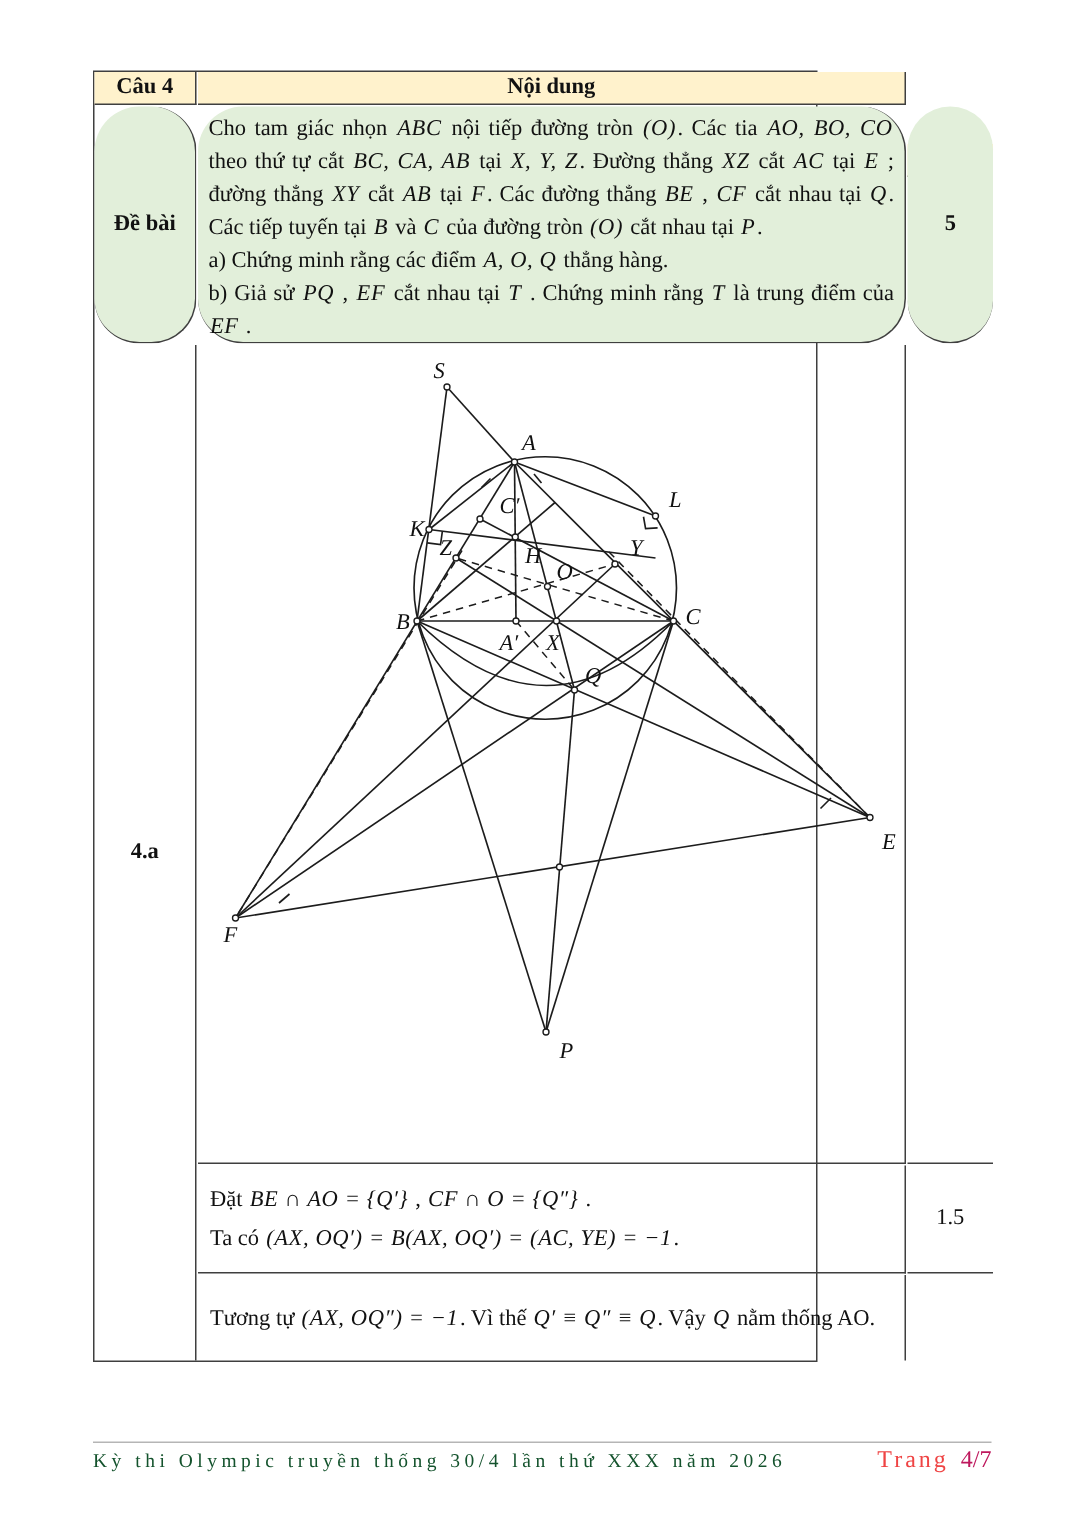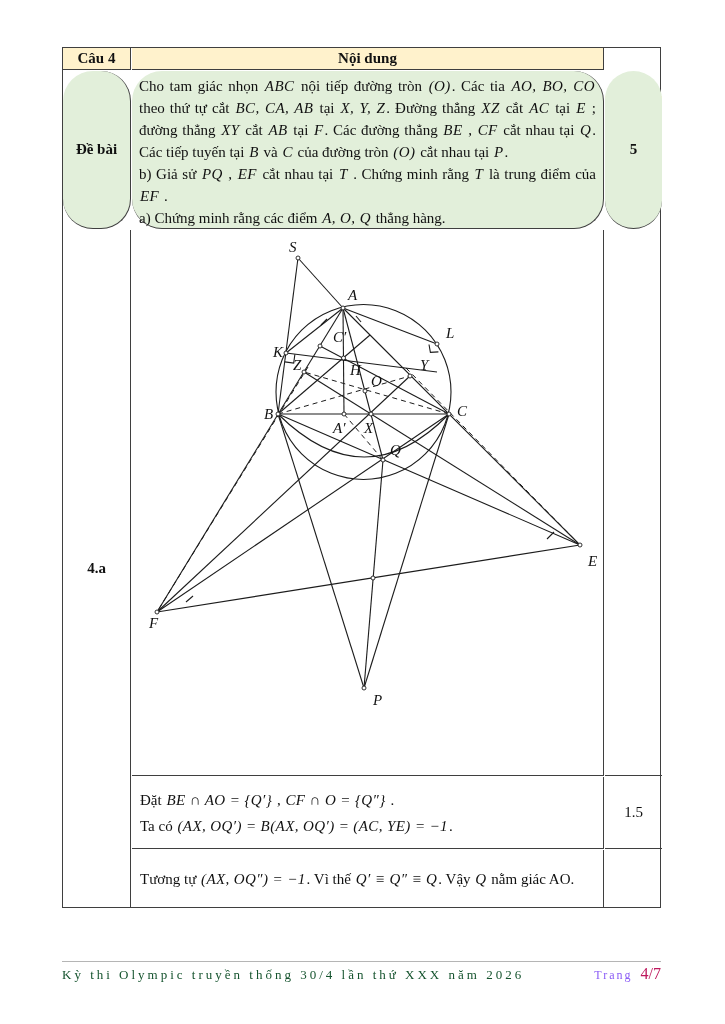--- a/index.html
+++ b/index.html
@@ -1,18 +1,18 @@
 <!DOCTYPE html>
 <html><head>
 <meta charset="utf-8">
 <style>
   html,body{margin:0;padding:0;background:#e8e8e8;}
   .page{position:relative;width:725px;height:1024px;background:#ffffff;overflow:hidden;
         font-family:"Liberation Serif",serif;color:#111;}
-  .tbl{position:absolute;left:62px;top:47px;width:599px;height:861px;border:1px solid #3f3f3f;box-sizing:border-box;}
+  .tbl{position:absolute;left:62px;top:47px;width:483px;height:861px;border:1px solid #3f3f3f;box-sizing:border-box;}
   .cell{position:absolute;box-sizing:border-box;}
   .br{border-right:1px solid #3f3f3f;}
   .bb{border-bottom:1px solid #3f3f3f;}
   .hdr{background:#fff2cc;font-weight:bold;font-size:15px;display:flex;align-items:center;justify-content:center;}
   .green{background:#e2efda;border-radius:30px;}
   .vcent{display:flex;align-items:center;justify-content:center;}
   .lbl{font-weight:bold;font-size:15px;}
   .prob{font-size:15px;line-height:22px;text-align:justify;padding:4px 7px 0 7px;}
   .prob p{margin:0;}
   .sol{font-size:15px;line-height:26px;padding:0 8px;display:flex;flex-direction:column;justify-content:center;}
@@ -22,39 +22,39 @@
   
   .figwrap{position:absolute;left:0;top:0;width:473px;height:547px;}
   .fl{fill:none;stroke:#1c1c1c;stroke-width:1.1;}
   .fd{stroke-dasharray:5 4;stroke-width:1;}
   .fp{fill:#ffffff;stroke:#1c1c1c;stroke-width:0.9;}
   .ft{font-family:"Liberation Serif",serif;font-style:italic;font-size:15px;fill:#111;}
   
   .footrule{position:absolute;left:62px;top:961px;width:599px;border-top:1px solid #b5b5b5;}
   .foot{position:absolute;left:62px;top:965px;width:599px;display:flex;align-items:baseline;}
   .foot .left{font-size:13px;letter-spacing:3px;color:#14532d;flex:1;white-space:nowrap;}
-  .foot .trang{font-size:12px;letter-spacing:2px;color:#8b5cf6;margin-right:8px;}
+  .foot .trang{font-size:16px;letter-spacing:2px;color:#ef4444;margin-right:8px;}
   .foot .pnum{font-size:16px;color:#be185d;}
 </style>
 </head>
 <body>
 
 <div class="page">
 
   <div class="tbl">
 
     <div class="cell hdr br bb" style="left:0;top:0;width:68px;height:22px;">Câu 4</div>
     <div class="cell hdr br bb" style="left:69px;top:0;width:472px;height:22px;">Nội dung</div>
     <div class="cell hdr bb" style="left:542px;top:0;width:57px;height:22px;margin-top:48px;">Điểm</div>
 
     <div class="cell green br bb vcent lbl" style="left:0;top:23px;width:68px;height:158px;">Đề bài</div>
     <div class="cell green br bb prob" style="left:69px;top:23px;width:472px;height:158px;">
       <p><span>Cho tam giác nhọn </span><span class="mv">ABC</span><span> nội tiếp đường tròn </span><span class="mv">(O)</span><span>. Các tia </span><span class="mv">AO, BO, CO</span><span> theo thứ tự cắt </span><span class="mv">BC, CA, AB</span><span> tại </span><span class="mv">X, Y, Z</span><span>. Đường thẳng </span><span class="mv">XZ</span><span> cắt </span><span class="mv">AC</span><span> tại </span><span class="mv">E</span><span> ; đường thẳng </span><span class="mv">XY</span><span> cắt </span><span class="mv">AB</span><span> tại </span><span class="mv">F</span><span>. Các đường thẳng </span><span class="mv">BE</span><span> , </span><span class="mv">CF</span><span> cắt nhau tại </span><span class="mv">Q</span><span>. Các tiếp tuyến tại </span><span class="mv">B</span><span> và </span><span class="mv">C</span><span> của đường tròn </span><span class="mv">(O)</span><span> cắt nhau tại </span><span class="mv">P</span><span>.</span></p>
+      <p><span>a) Chứng minh rằng các điểm </span><span class="mv">A, O, Q</span><span> thẳng hàng.</span></p>
       <p><span>b) Giả sử </span><span class="mv">PQ</span><span> , </span><span class="mv">EF</span><span> cắt nhau tại </span><span class="mv">T</span><span> . Chứng minh rằng </span><span class="mv">T</span><span> là trung điểm của </span><span class="mv">EF</span><span> .</span></p>
-      <p><span>a) Chứng minh rằng các điểm </span><span class="mv">A, O, Q</span><span> thẳng hàng.</span></p>
     </div>
     <div class="cell green bb score b" style="left:542px;top:23px;width:57px;height:158px;">5</div>
 
     <div class="cell br vcent lbl" style="left:0;top:182px;width:68px;height:677px;">4.a</div>
 
     <div class="cell br bb" style="left:69px;top:182px;width:472px;height:546px;">
       <svg class="figwrap" viewBox="130 228 473 547">
           <circle cx="361.5" cy="390" r="87.5" class="fl"></circle>
           <path d="M 276 412 Q 363 498 447 412" class="fl"></path>
           <line x1="341" y1="306" x2="155" y2="610" class="fl"></line>
@@ -127,21 +127,21 @@
     </div>
     <div class="cell bb score" style="left:542px;top:182px;width:57px;height:546px;"></div>
 
     <div class="cell br bb sol" style="left:69px;top:729px;width:472px;height:72px;">
       <div><span>Đặt </span><span class="mv">BE ∩ AO = {Q′}</span><span> , </span><span class="mv">CF ∩ O = {Q″}</span><span> .</span></div>
       <div><span>Ta có </span><span class="mv">(AX, OQ′) = B(AX, OQ′) = (AC, YE) = −1</span><span>.</span></div>
     </div>
     <div class="cell bb score" style="left:542px;top:729px;width:57px;height:72px;">1.5</div>
 
     <div class="cell br sol" style="left:69px;top:802px;width:472px;height:57px;">
-      <div><span>Tương tự </span><span class="mv">(AX, OQ″) = −1</span><span>. Vì thế </span><span class="mv">Q′ ≡ Q″ ≡ Q</span><span>. Vậy </span><span class="mv">Q</span><span> nằm giác AO.</span></div>
+      <div><span>Tương tự </span><span class="mv">(AX, OQ″) = −1</span><span>. Vì thế </span><span class="mv">Q′ ≡ Q″ ≡ Q</span><span>. Vậy </span><span class="mv">Q</span><span> nằm thống AO.</span></div>
     </div>
   </div>
 
   <div class="footrule"></div>
   <div class="foot">
     <span class="left">Kỳ thi Olympic truyền thống 30/4 lần thứ XXX năm 2026</span>
     <span class="trang">Trang</span>
     <span class="pnum">4/7</span>
   </div>
 

